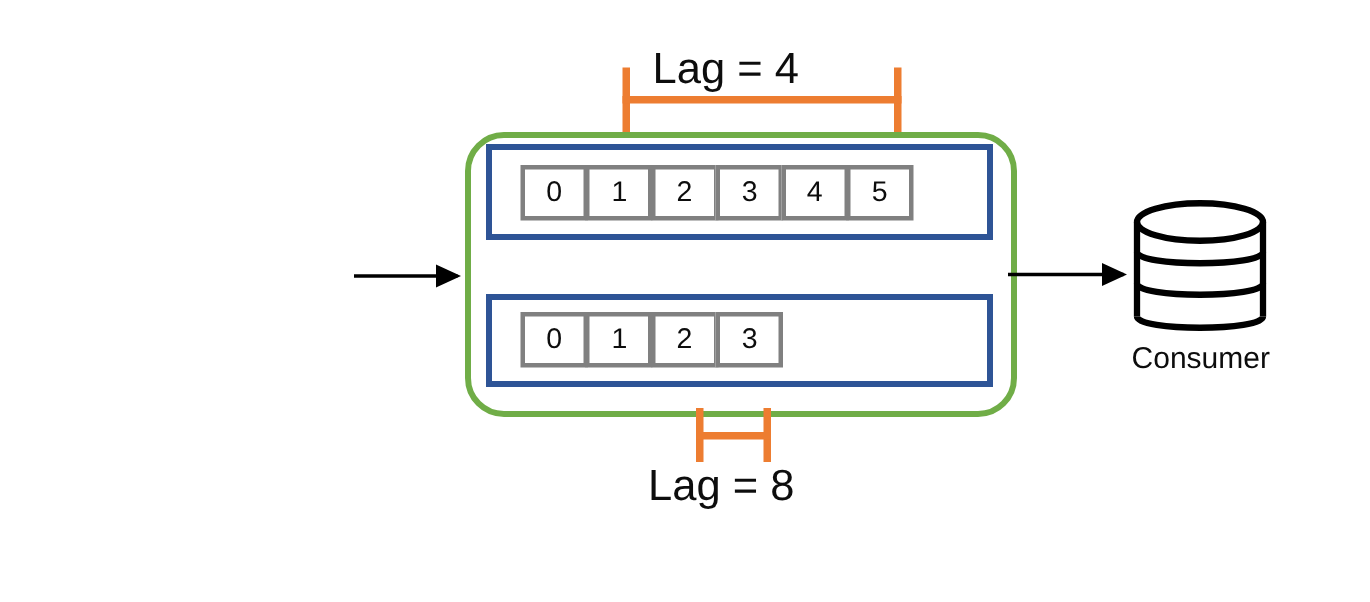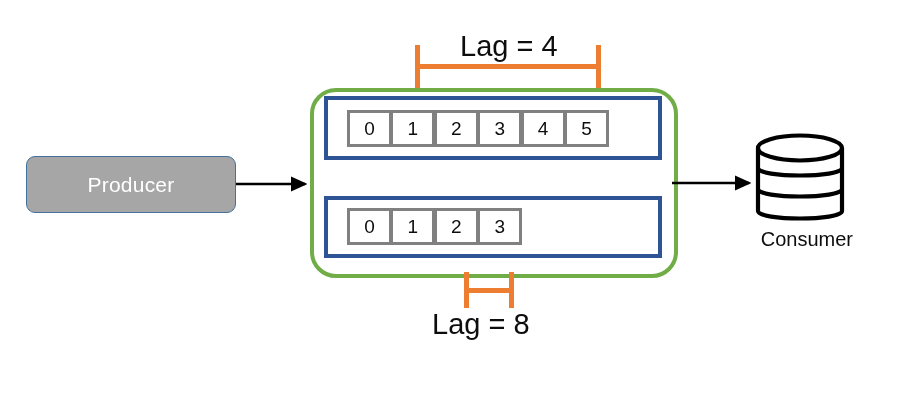--- a/index.html
+++ b/index.html
@@ -152,54 +152,51 @@
   }
 
   .lag-label {
     position: absolute;
     font-size: 29px;
     color: #0d0d0d;
     line-height: 1;
     white-space: nowrap;
   }
   .lag-label-top {
-    left: 460px;
+    left: 435px;
     top: 32px;
   }
   .lag-label-bottom {
     left: 432px;
     top: 310px;
   }
 
   
   .consumer-group {
     position: absolute;
     left: 750px;
     top: 133px;
   }
   .consumer-label {
     position: absolute;
     left: 748px;
     top: 229px;
     width: 105px;
-    text-align: right;
+    text-align: center;
     font-size: 20px;
     color: #0d0d0d;
     line-height: 1;
     white-space: nowrap;
   }
 </style>
 </head>
 <body>
 
 <div id="canvas">
 
-  <div class="producer-box">
-    <span class="producer-label">Producer</span>
-  </div>
 
   <svg class="arrow-svg" style="left:236px; top:172px;" width="80" height="26" viewBox="0 0 80 26">
     <defs>
       <marker id="arrowhead-1" markerWidth="7" markerHeight="7" refX="6" refY="3.2" orient="auto">
         <path d="M0,0 L7,3.2 L0,6.4 z" fill="#000000"></path>
       </marker>
     </defs>
     <line x1="0" y1="12" x2="69" y2="12" stroke="#000000" stroke-width="2.4" marker-end="url(#arrowhead-1)"></line>
   </svg>
 

